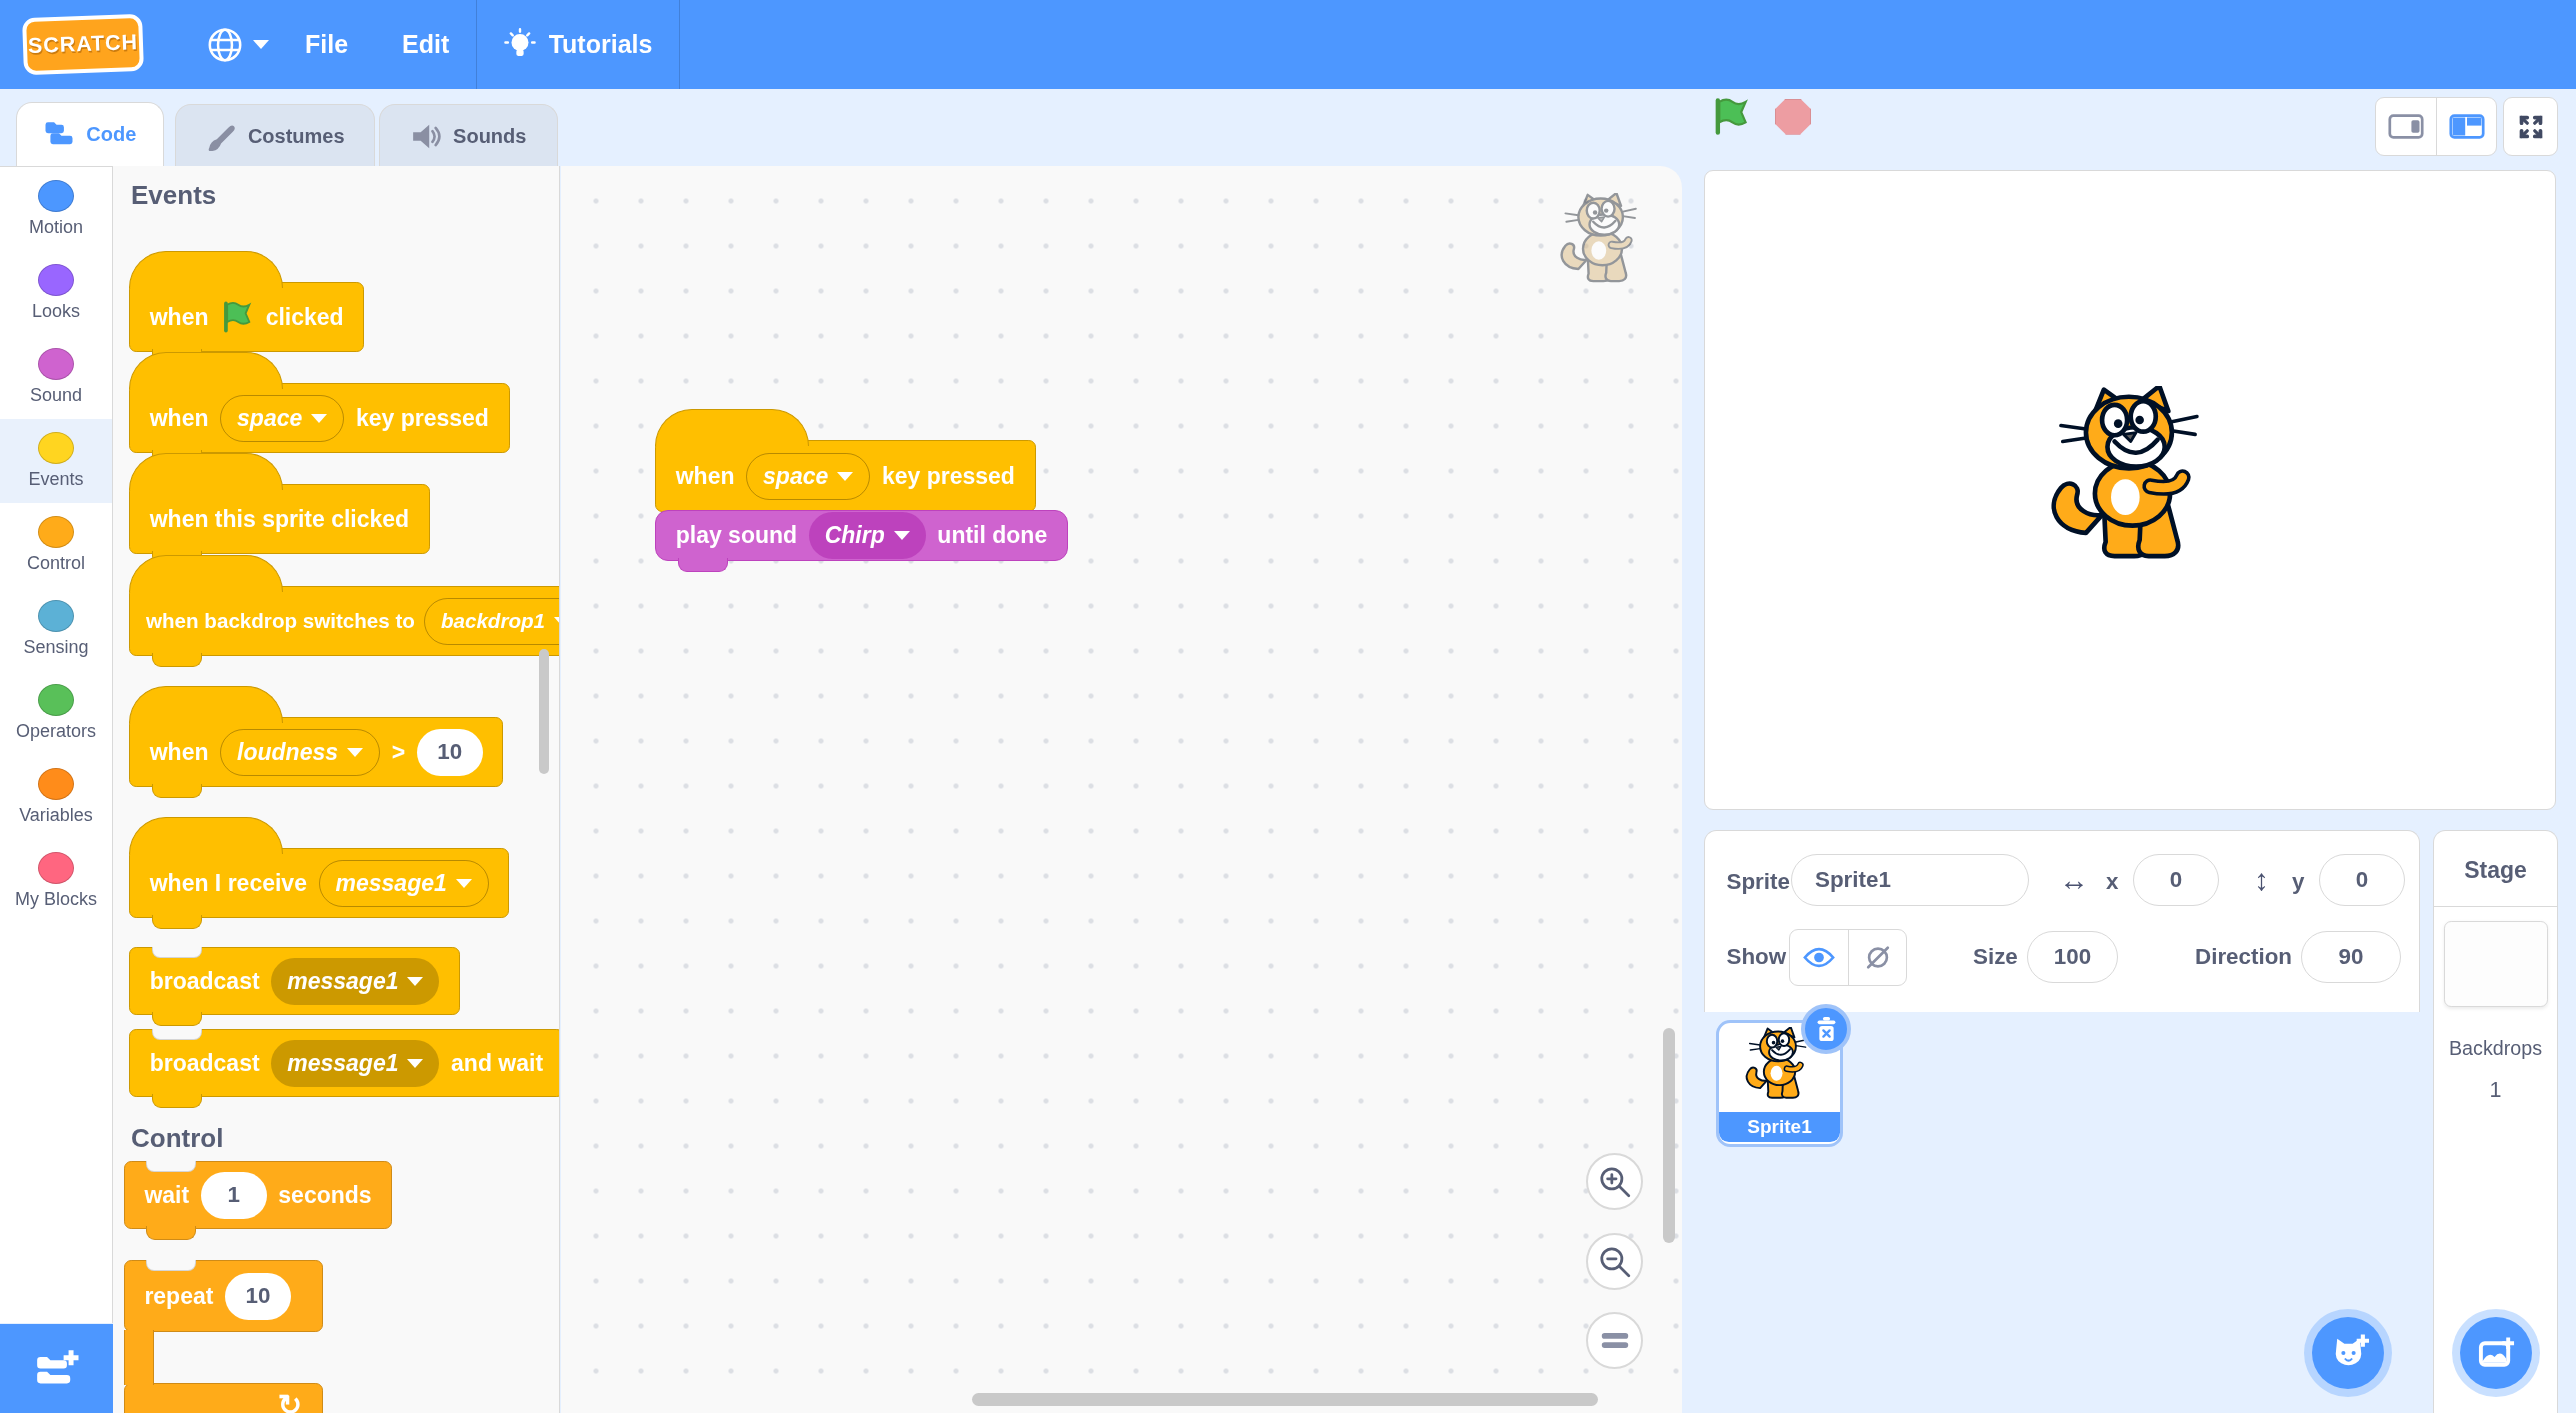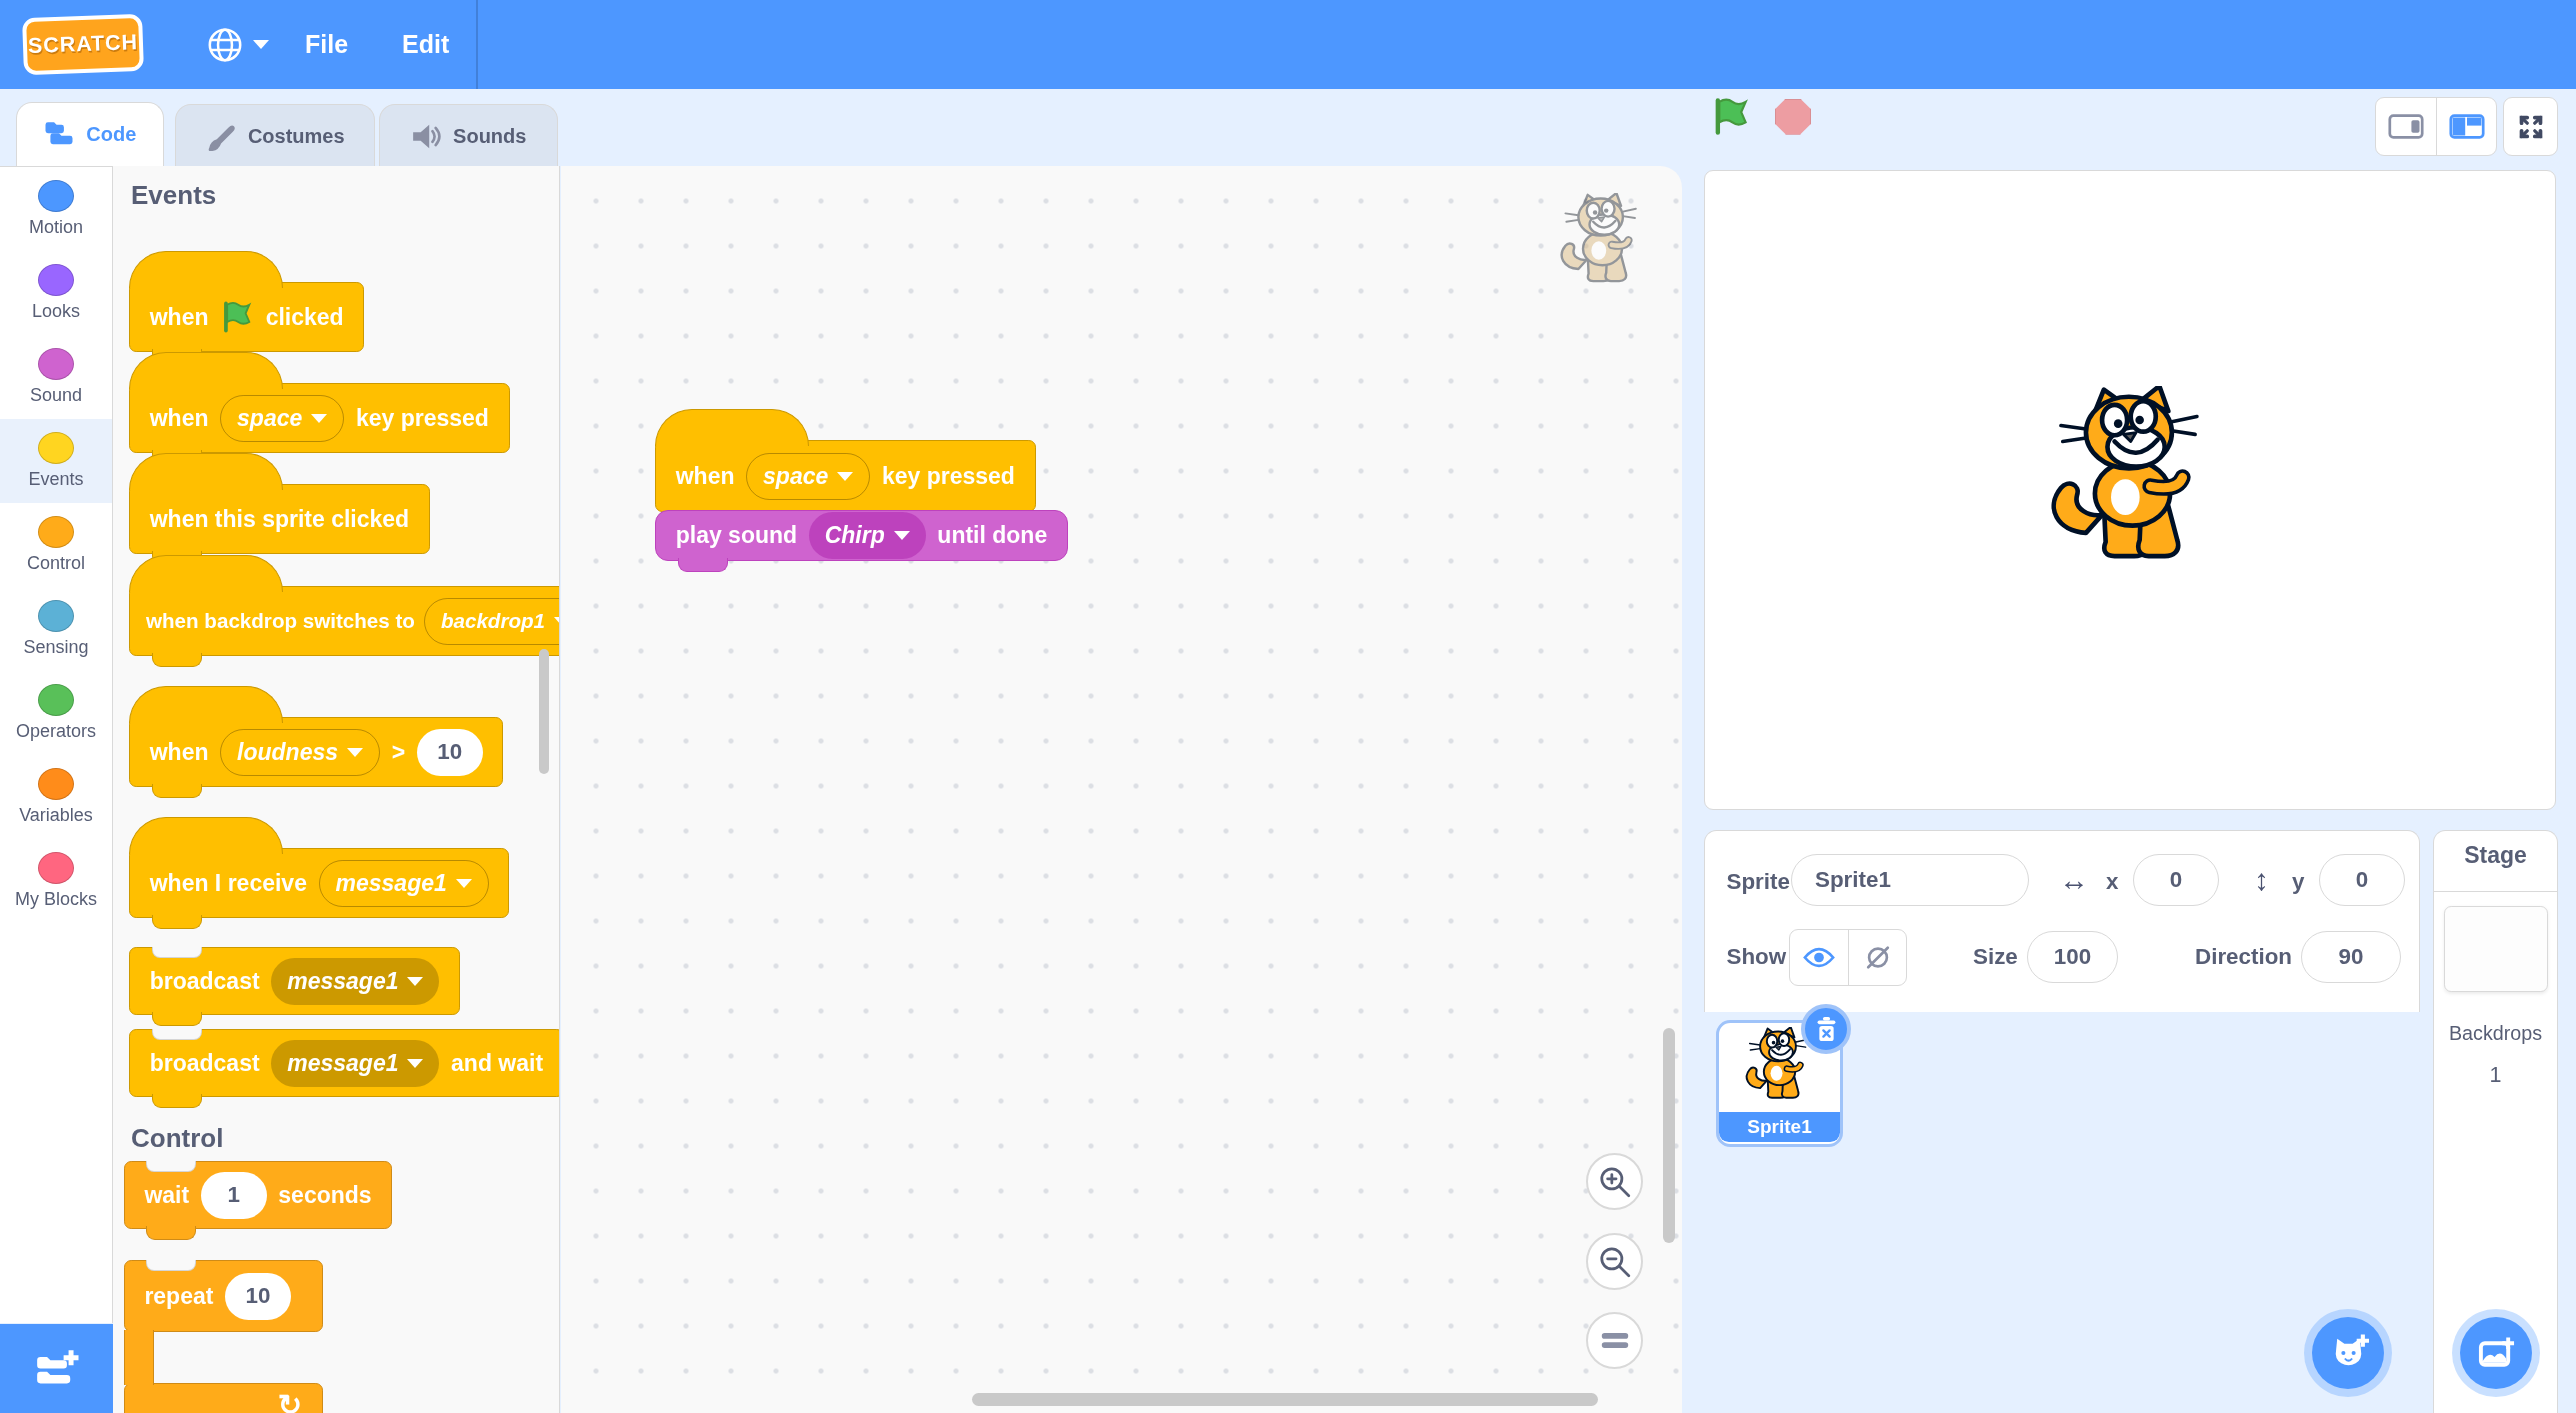--- a/index.html
+++ b/index.html
@@ -106,21 +106,21 @@
   .tile-label { height:30px; background:#4D97FF; border-radius:0 0 9.8px 9.8px; color:#fff; font-size:19px;
     font-weight:bold; display:flex; align-items:center; justify-content:center; }
   .del-badge { position:absolute; left:1801px; top:1004px; width:50px; height:50px; border-radius:50%;
     background:#4D97FF; border:4.5px solid #9FC3F9; display:flex; align-items:center; justify-content:center;
     cursor:pointer; z-index:4; }
   .round-add { position:absolute; width:72px; height:72px; border-radius:50%; background:#4D97FF;
     box-shadow:0 0 0 8px rgba(77,151,255,.3); display:flex; align-items:center; justify-content:center;
     cursor:pointer; z-index:4; }
   .stage-col { position:absolute; left:2433px; top:830px; width:125px; height:583px; background:#fff;
     border:0.9px solid #D9D9D9; border-bottom:none; border-radius:12.5px 12.5px 0 0; text-align:center; }
-  .stage-col-title { margin-top:11px; font-size:23px; font-weight:bold; color:#575E75;text-align:center; }
+  .stage-col-title { margin-top:26px; font-size:23px; font-weight:bold; color:#575E75;text-align:center; }
   .stage-col-divider { margin-top:21.5px; border-top:0.9px solid #D9D9D9; }
   .backdrop-thumb { margin:14.3px auto 0; width:104px; height:86px; background:#FDFDFD; border:0.9px solid #D9D9D9;
     border-radius:7.2px; box-shadow:0 1.8px 3.6px rgba(0,0,0,.08); cursor:pointer; }
   .stage-col-sub { margin-top:30px; font-size:19.7px; color:#575E75; }
   .stage-col-count { margin-top:18px; font-size:21.5px; color:#575E75; }
 </style>
 </head>
 <body>
 
 <svg width="0" height="0" style="position:absolute">
@@ -156,20 +156,32 @@
         <circle cx="15" cy="15" r="12"></circle>
         <ellipse cx="15" cy="15" rx="5.5" ry="12"></ellipse>
         <path d="M3.5 11 h23 M3.5 19 h23"></path>
       </g>
     </svg>
     <span class="caret-down"></span>
   </div>
   <div class="menu-item">File</div>
   <div class="menu-item">Edit</div>
   <div class="tb-divider"></div>
+  <div class="menu-item tutorials">
+    <svg width="32" height="34" viewBox="0 0 26 28">
+      <g fill="#fff">
+        <circle cx="13" cy="12" r="7"></circle>
+        <rect x="10" y="18" width="6" height="5" rx="1.5"></rect>
+        <g stroke="#fff" stroke-width="2" stroke-linecap="round">
+          <path d="M13 1 v2 M3 12 h-2 M25 12 h-2 M5.5 4.5 l1.5 1.5 M20.5 4.5 l-1.5 1.5"></path>
+        </g>
+      </g>
+    </svg>
+    <span>Tutorials</span>
+  </div>
   <div class="tb-divider"></div>
 </div>
 
 <div class="tab active" style="left:16px; width:148px;">
   <svg width="30" height="27" viewBox="0 0 24 22">
     <g fill="#4D97FF">
       <path d="M1 3 q0 -2 2 -2 h5 l2 2 h4 q2 0 2 2 v3 q0 2 -2 2 h-11 q-2 0 -2 -2 z"></path>
       <path d="M5 12 q0 -2 2 -2 h5 l2 2 h7 q2 0 2 2 v3 q0 2 -2 2 h-14 q-2 0 -2 -2 z"></path>
     </g>
   </svg>

